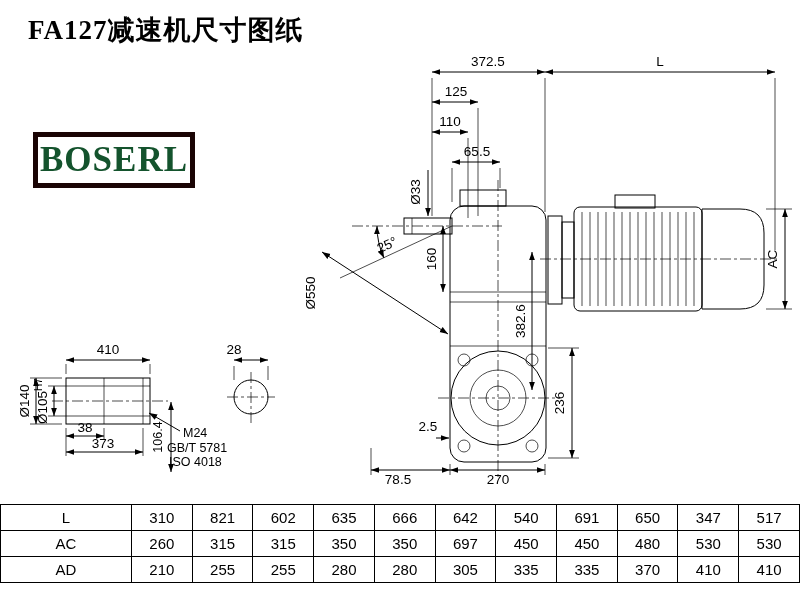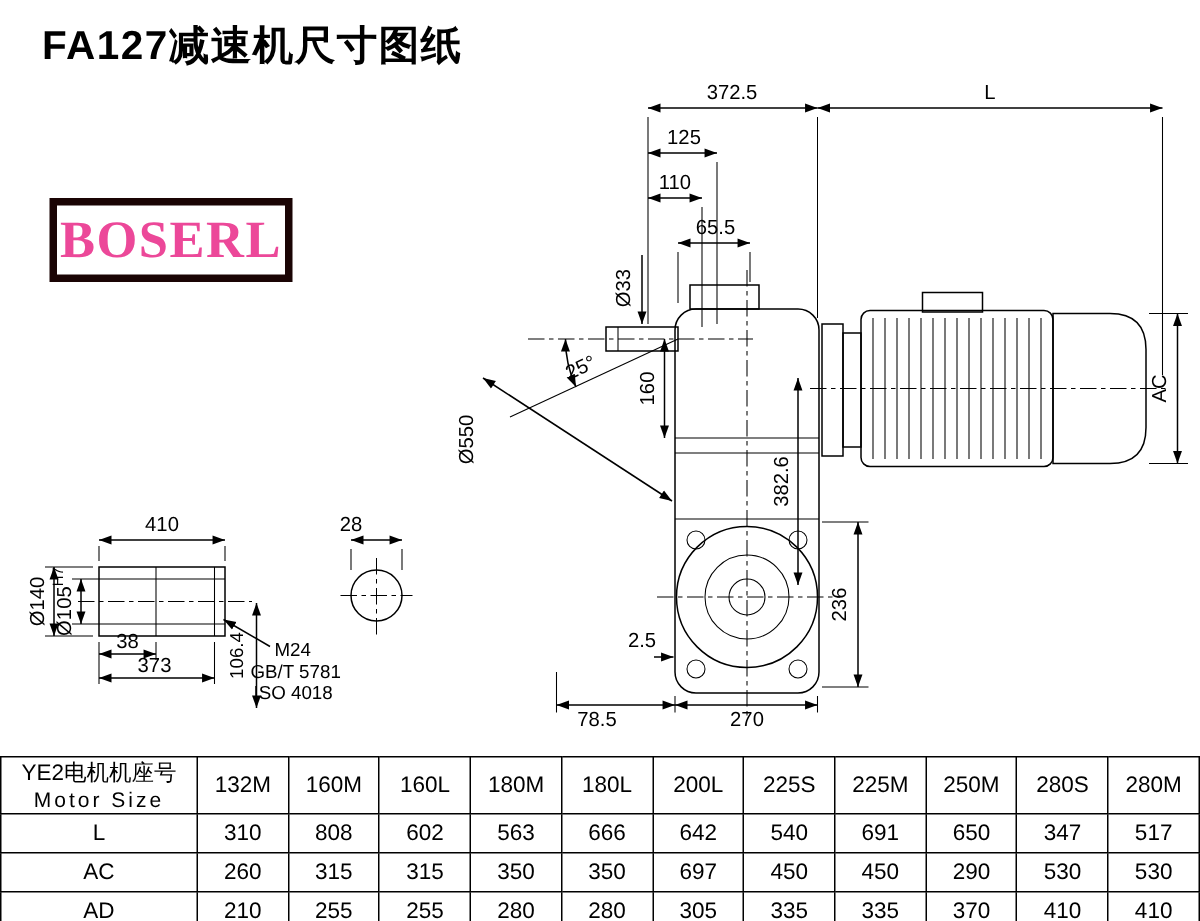--- a/index.html
+++ b/index.html
@@ -1,20 +1,20 @@
 <!DOCTYPE html>
 <html><head>
 <meta charset="utf-8">
 <style>
   html,body{margin:0;padding:0;background:#fff;}
   #stage{position:relative;width:800px;height:614px;overflow:hidden;background:#fff;font-family:"Liberation Sans",sans-serif;color:#000;}
   #drawing-svg{position:absolute;left:0;top:0;}
-  .page-title{position:absolute;left:28px;top:12px;font-size:27px;font-weight:bold;letter-spacing:1px;white-space:nowrap;}
+  .page-title{position:absolute;left:28px;top:12px;font-size:27px;font-weight:bold;letter-spacing:1px;white-space:nowrap;font-family:Liberation Serif, serif;}
   .logo-box{position:absolute;left:33px;top:132px;width:152px;height:46px;border:5px solid #1a0404;background:#fff;display:flex;align-items:center;justify-content:center;}
-  .logo-text{font-family:"Liberation Serif",serif;font-size:35px;font-weight:bold;color:#ec4899;letter-spacing:1px;}
+  .logo-text{font-family:"Liberation Serif",serif;font-size:35px;font-weight:bold;color:#14532d;letter-spacing:1px;}
   svg .ln{stroke:#000;stroke-width:1;fill:none;}
   svg .tn{stroke-width:0.7;}
   svg .cl{stroke:#000;stroke-width:0.7;fill:none;stroke-dasharray:11 3 3 3;}
   svg text{font-family:"Liberation Sans",sans-serif;font-size:13.5px;fill:#000;text-anchor:middle;}
   svg text.sm{font-size:12.5px;}
   svg text.ta-s{text-anchor:start;}
   svg tspan.sup{font-size:10px;}
   #size-table{position:absolute;left:0;top:504px;width:800px;border-collapse:collapse;table-layout:fixed;background:#fff;}
   #size-table th,#size-table td{border:1px solid #000;text-align:center;vertical-align:middle;font-weight:normal;font-size:15px;padding:0;height:25px;}
   #size-table tr.hdr th{height:37px;}
@@ -195,62 +195,45 @@
         <col>
         <col>
         <col>
         <col>
         <col>
         <col>
         <col>
         <col>
     </colgroup>
     <tbody>
-      <tr class="hdr">
-        <th>
-          <div>YE2电机机座号</div>
-          <div class="hdr-en">Motor Size</div>
-        </th>
-        <th>132M</th>
-        <th>160M</th>
-        <th>160L</th>
-        <th>180M</th>
-        <th>180L</th>
-        <th>200L</th>
-        <th>225S</th>
-        <th>225M</th>
-        <th>250M</th>
-        <th>280S</th>
-        <th>280M</th>
-      </tr>
       <tr>
         <th>L</th>
         <td>310</td>
-        <td>808</td>
+        <td>821</td>
         <td>602</td>
-        <td>563</td>
+        <td>635</td>
         <td>666</td>
         <td>642</td>
         <td>540</td>
         <td>691</td>
         <td>650</td>
         <td>347</td>
         <td>517</td>
       </tr>
       <tr>
         <th>AC</th>
         <td>260</td>
         <td>315</td>
         <td>315</td>
         <td>350</td>
         <td>350</td>
         <td>697</td>
         <td>450</td>
         <td>450</td>
-        <td>290</td>
+        <td>480</td>
         <td>530</td>
         <td>530</td>
       </tr>
       <tr>
         <th>AD</th>
         <td>210</td>
         <td>255</td>
         <td>255</td>
         <td>280</td>
         <td>280</td>

